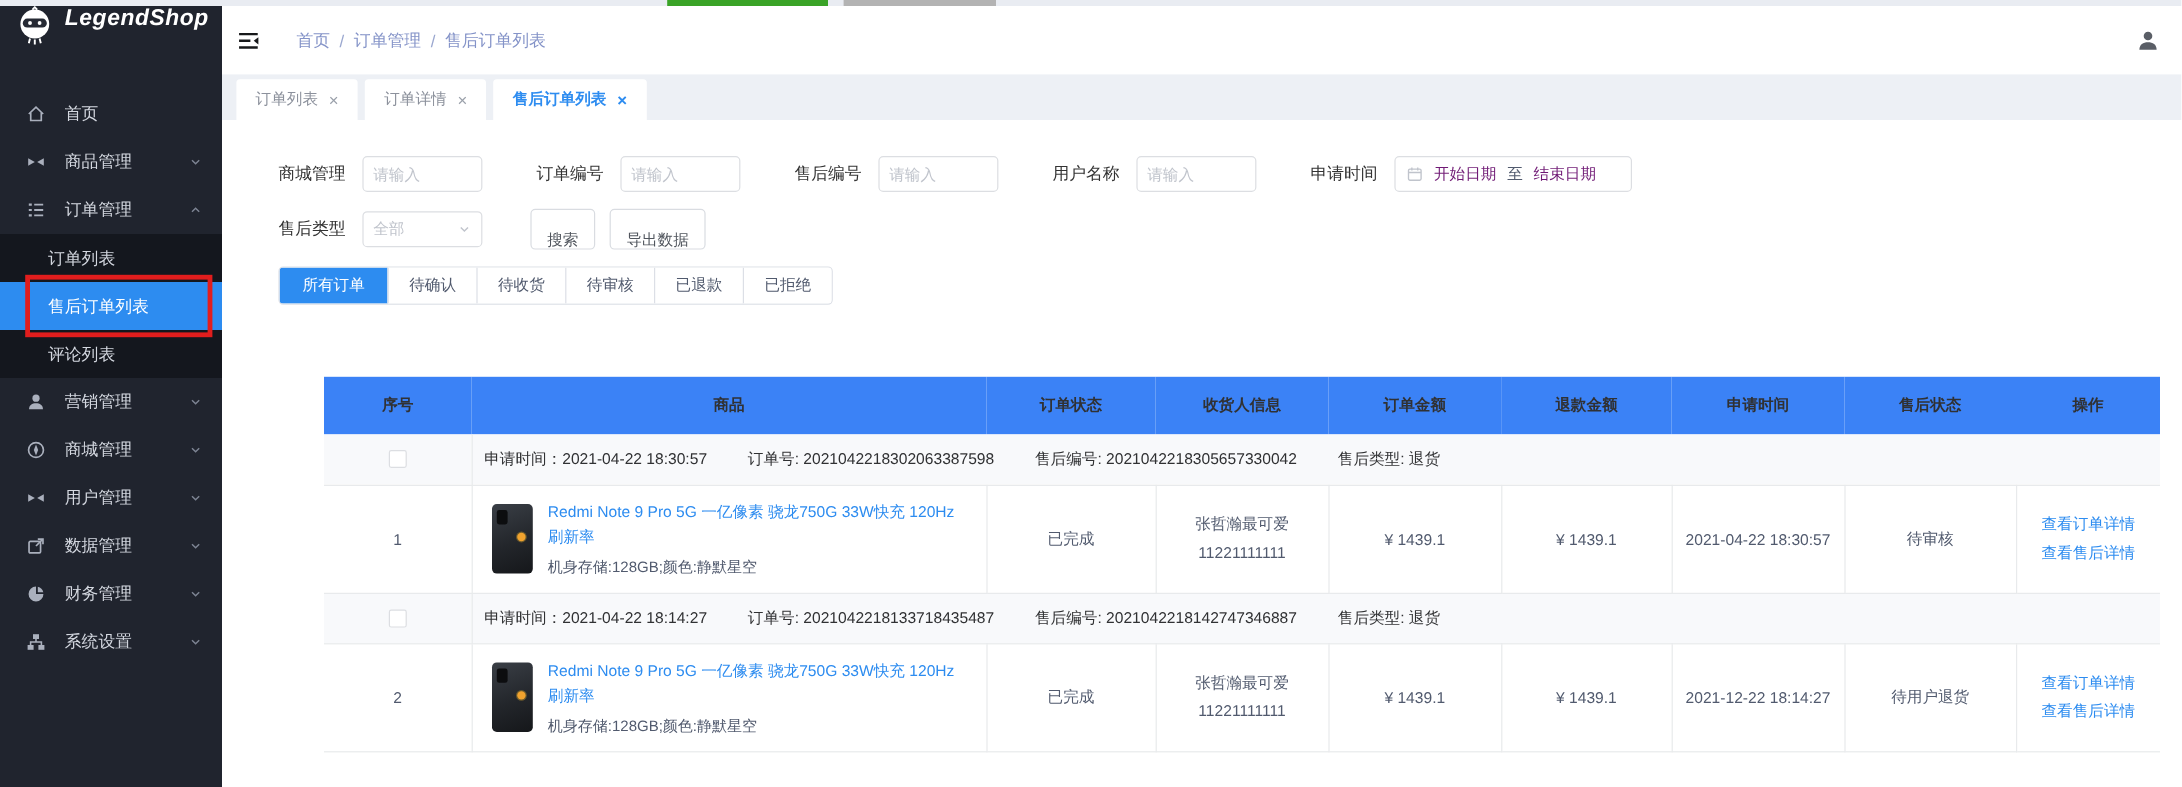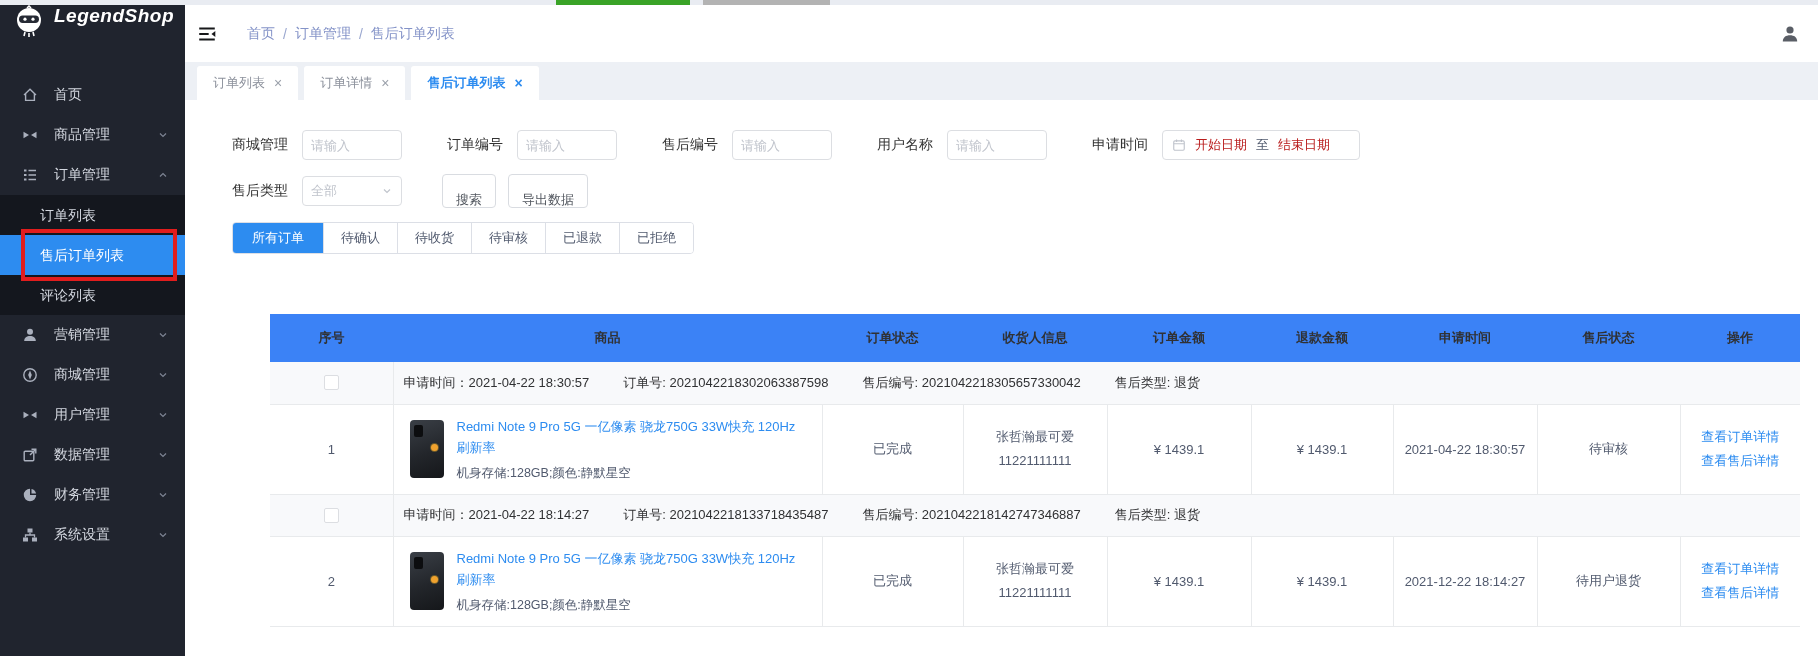--- a/index.html
+++ b/index.html
@@ -54,21 +54,21 @@
   .f-row { display:flex; align-items:center; }
   .f-row + .f-row { margin-top:14px; }
   .f-group { display:flex; align-items:center; margin-right:45px; }
   .f-label { font-size:14px; color:#333; margin-right:14px; white-space:nowrap; }
   .f-input { width:100px; height:30px; border:1px solid #dcdee2; border-radius:4px; padding:0 8px;
     font-size:13px; color:#515a6e; outline:none; font-family:inherit; }
   .f-input::placeholder { color:#c0c4cc; }
   .date-range { width:198px; height:30px; border:1px solid #dcdee2; border-radius:4px;
     display:flex; align-items:center; padding:0 9px; gap:9px; font-size:13px; cursor:pointer; }
   .date-range .cal { width:14px; height:14px; color:#c0c4cc; flex:0 0 14px; }
-  .date-range .ph { color:#b91c1c; }
+  .date-range .ph { color:#701a75; }
   .date-range .to { color:#515a6e; }
   .select { width:100px; height:30px; border:1px solid #dcdee2; border-radius:4px; display:flex;
     align-items:center; padding:0 8px; font-size:13px; color:#c0c4cc; cursor:pointer;gap:40px; }
   .select .val { flex:1; }
   .select .chev { width:12px; height:12px; color:#c0c4cc; }
   .btn { height:30px; border:1px solid #d9dce1; background:#fff; border-radius:4px; padding:16px 13px;
     font-size:13px; color:#51565e; cursor:pointer; font-family:inherit; }
   .btn + .btn { margin-left:12px; }
   .btn-search { margin-left:40px; }
 

